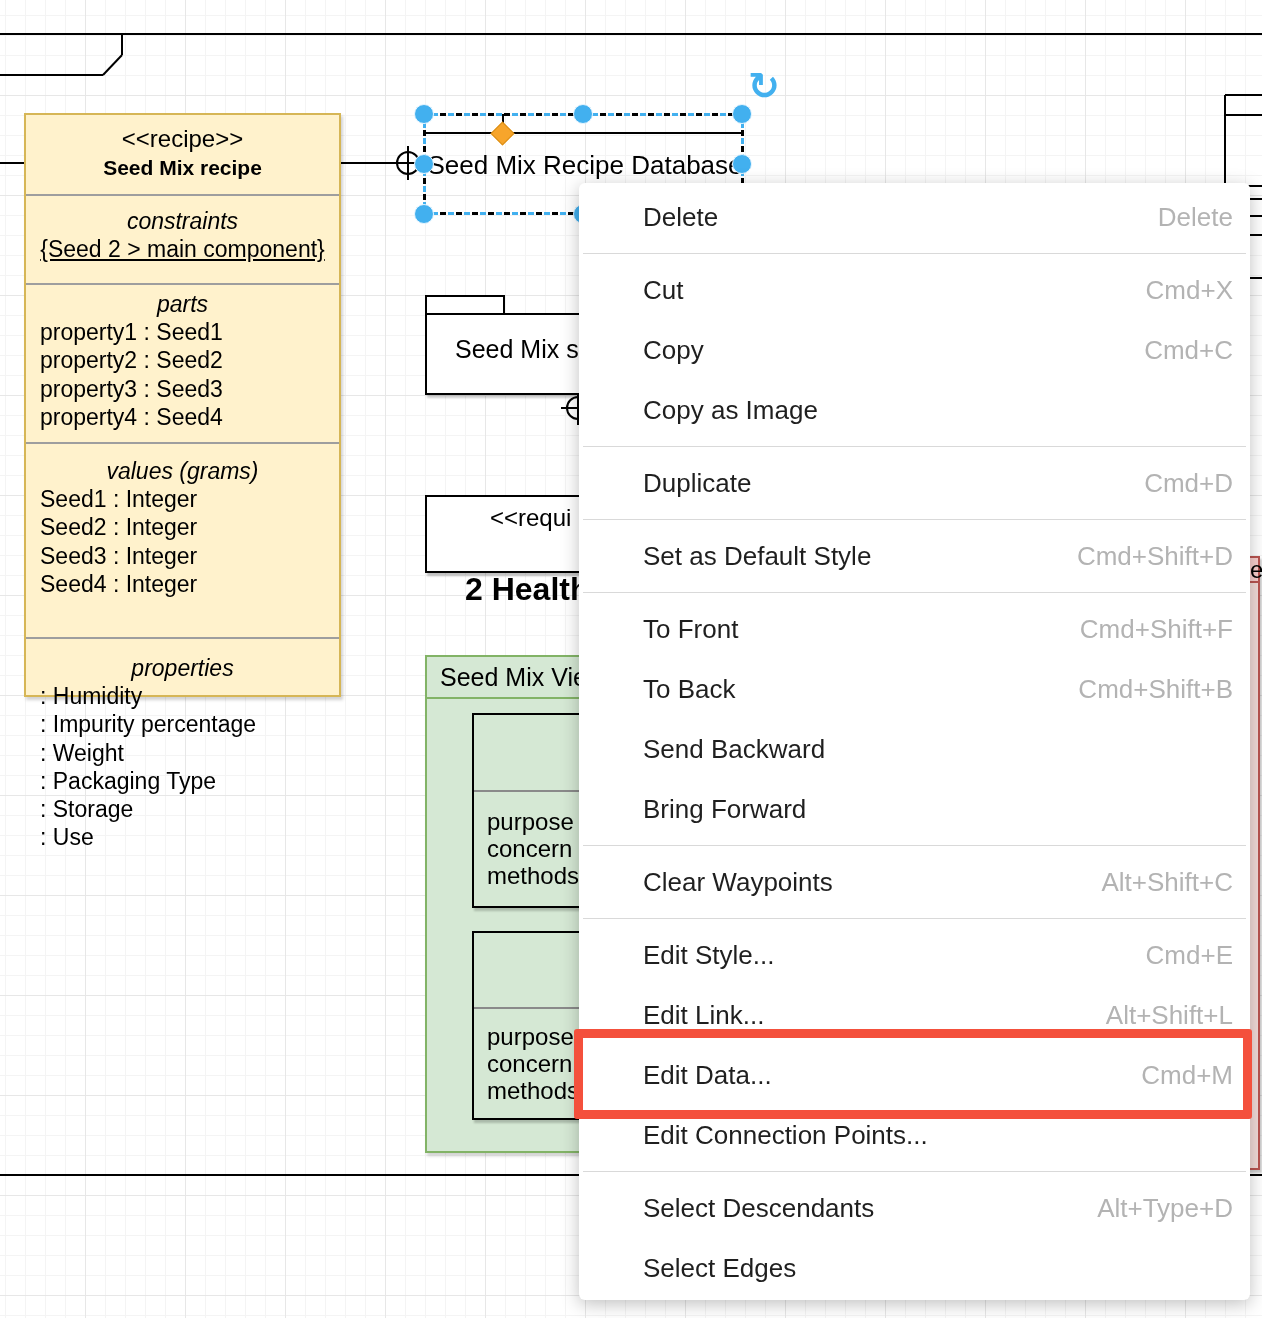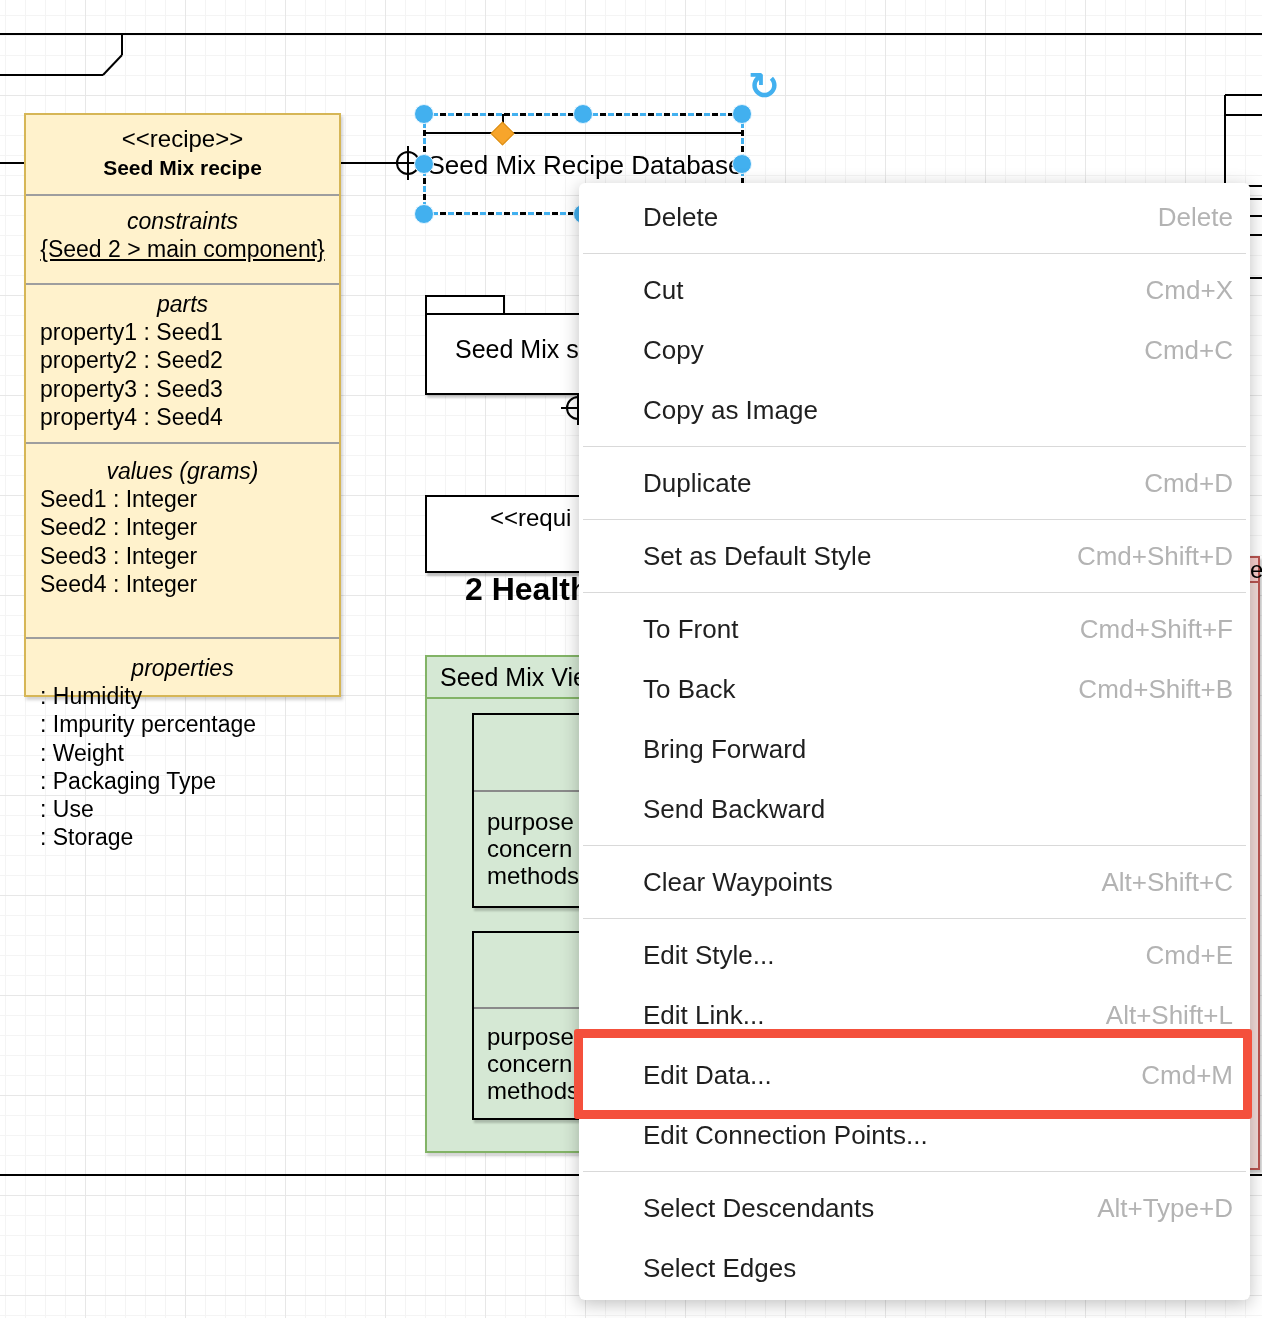--- a/index.html
+++ b/index.html
@@ -148,22 +148,22 @@
       <div class="row">Seed2 : Integer</div>
       <div class="row">Seed3 : Integer</div>
       <div class="row">Seed4 : Integer</div>
     </div>
     <div class="sec" style="top:522px;height:218px;padding-top:15px;">
       <div class="ttl">properties</div>
       <div class="row">: Humidity</div>
       <div class="row">: Impurity percentage</div>
       <div class="row">: Weight</div>
       <div class="row">: Packaging Type</div>
+      <div class="row">: Storage</div>
       <div class="row">: Use</div>
-      <div class="row">: Storage</div>
     </div>
   </div>
 
   <div class="abs ftab"></div>
   <div class="abs fbody">
     <span class="lbl">Seed Mix s</span>
   </div>
 
   <div class="abs reqbox">
     <span class="st">&lt;&lt;requi</span>
@@ -246,25 +246,25 @@
     <hr class="msep">
     <div class="mitem">
       <span>To Front</span>
       <span class="sc">Cmd+Shift+F</span>
     </div>
     <div class="mitem">
       <span>To Back</span>
       <span class="sc">Cmd+Shift+B</span>
     </div>
     <div class="mitem">
+      <span>Send Backward</span>
+      <span class="sc"></span>
+    </div>
+    <div class="mitem">
       <span>Bring Forward</span>
-      <span class="sc"></span>
-    </div>
-    <div class="mitem">
-      <span>Send Backward</span>
       <span class="sc"></span>
     </div>
     <hr class="msep">
     <div class="mitem">
       <span>Clear Waypoints</span>
       <span class="sc">Alt+Shift+C</span>
     </div>
     <hr class="msep">
     <div class="mitem">
       <span>Edit Style...</span>

